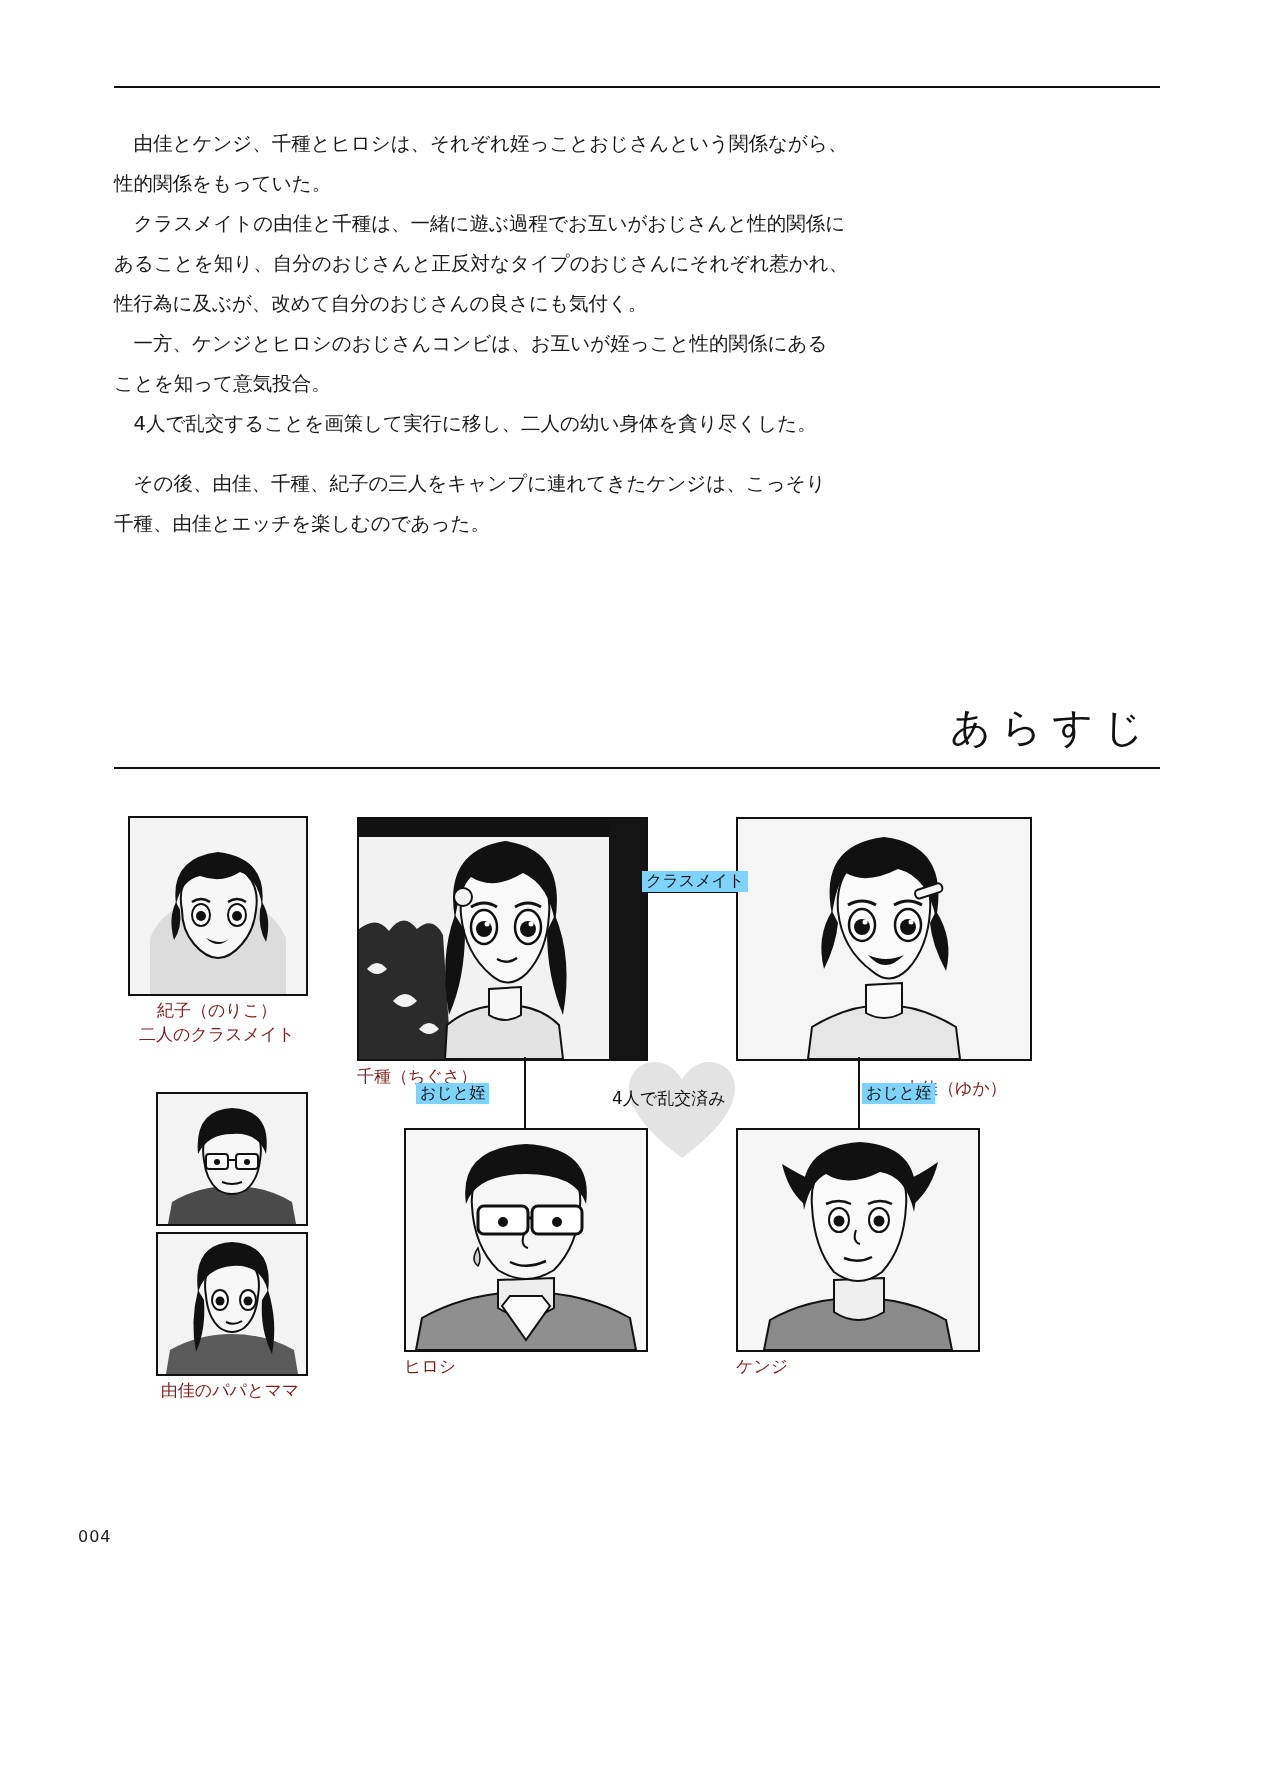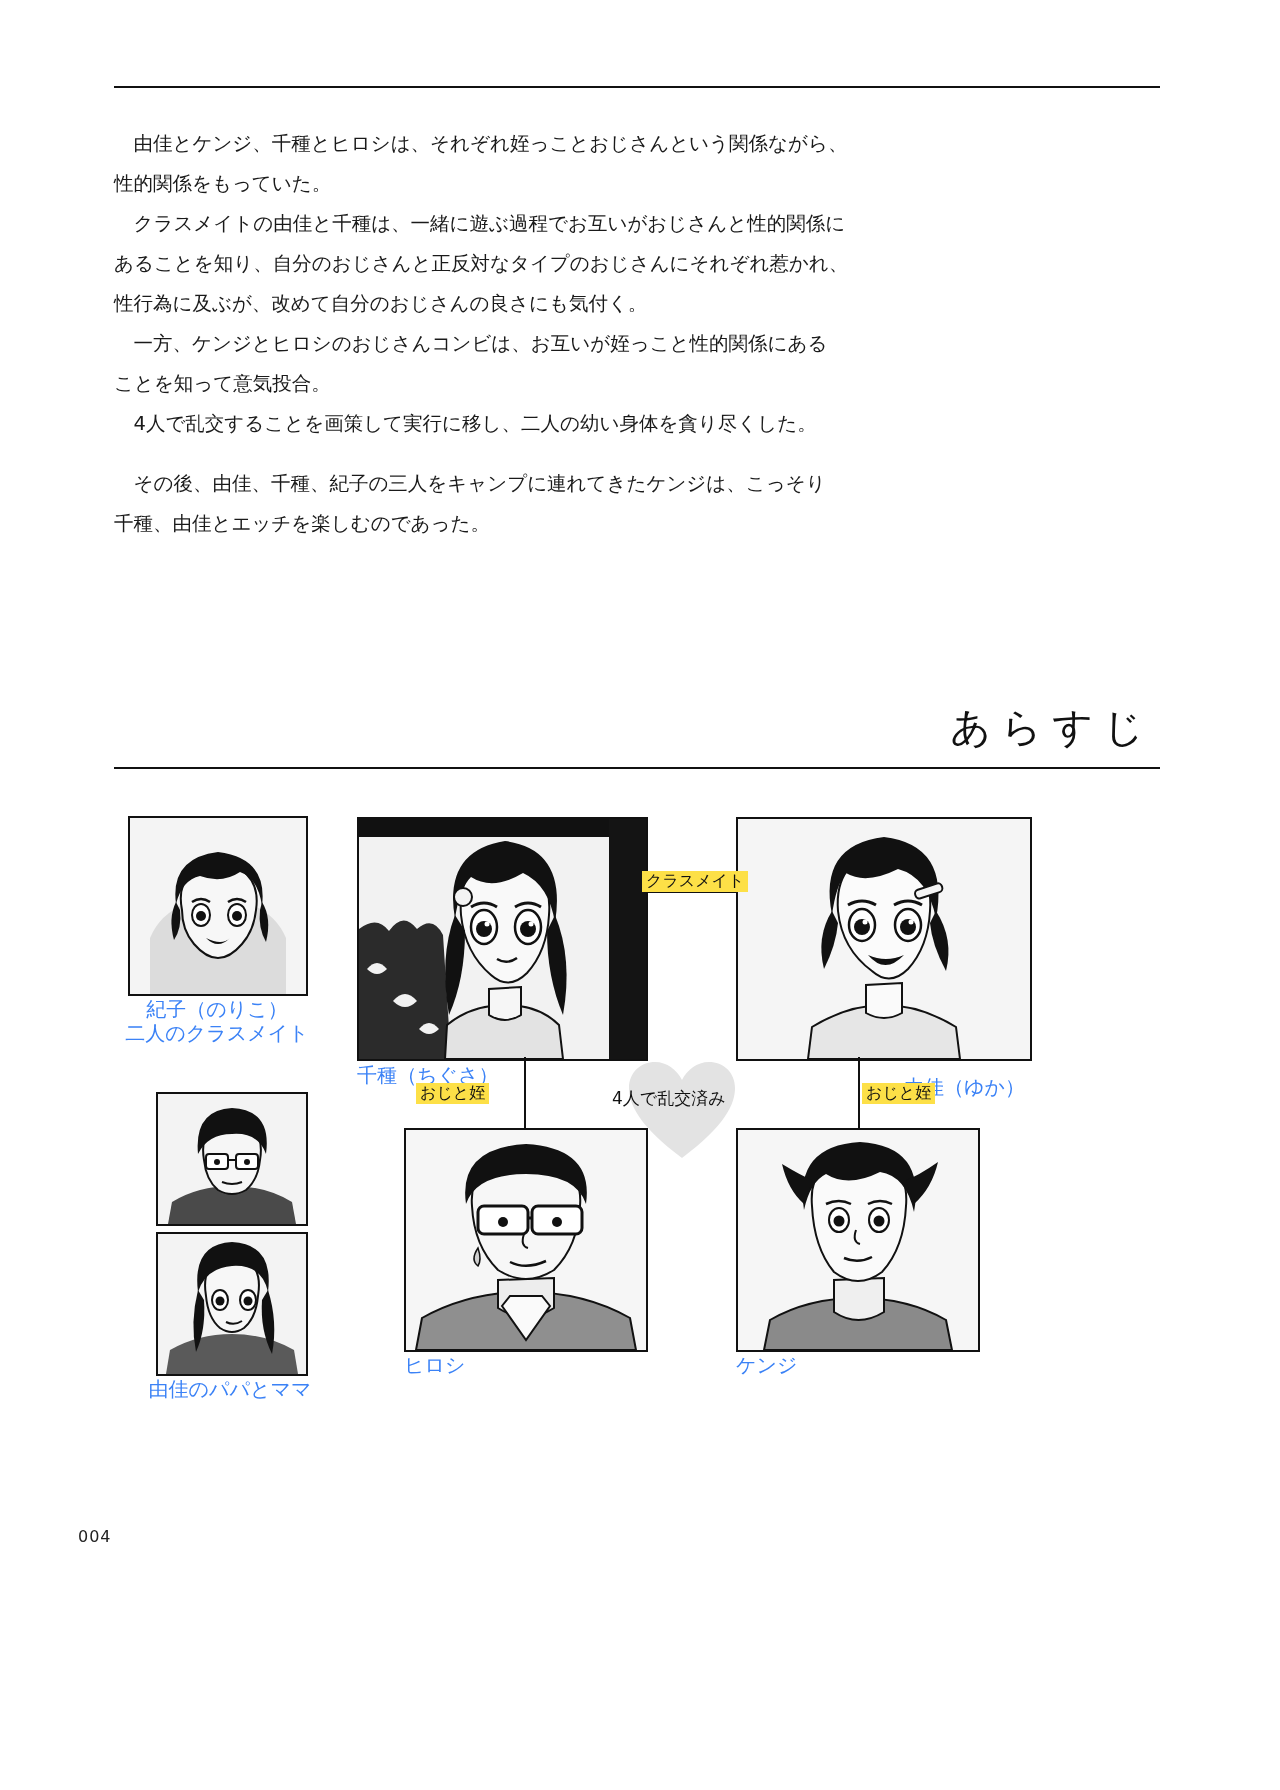--- a/index.html
+++ b/index.html
@@ -67,43 +67,43 @@
 
   
   .box {
     position: absolute;
     border: 2px solid #111;
     background: #f2f2f2;
     overflow: hidden;
   }
   .caption {
     position: absolute;
-    font-size: 20px;
+    font-size: 17px;
     line-height: 24px;
-    color: #3b82f6;
-    font-family: Liberation Mono, monospace;
+    color: #7f1d1d;
+    font-family: Liberation Sans, sans-serif;
     white-space: nowrap;
   }
   .caption.center { text-align: center; }
 
   
   .line-h {
     position: absolute;
     border-top: 2px solid #111;
     height: 0;
   }
   .line-v {
     position: absolute;
     border-left: 2px solid #111;
     width: 0;
   }
   .conn-label {
     position: absolute;
     font-size: 16px;
-    background: #fde047;
+    background: #7dd3fc;
     padding: 0 4px;
     color: #111;
     font-family: "DejaVu Sans", sans-serif;
     white-space: nowrap;
     text-align: center;
   }
 
   .heart {
     position: absolute;
     width: 110px;

